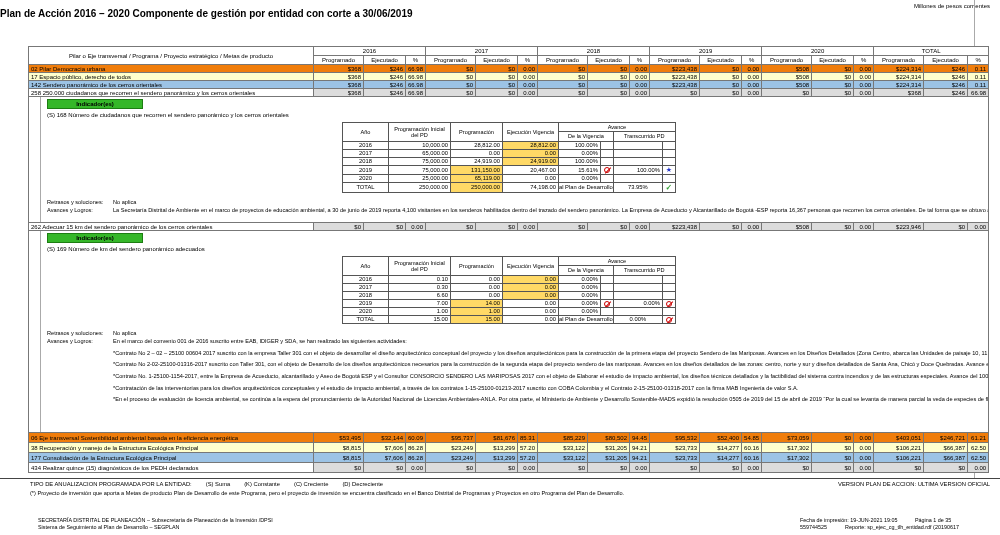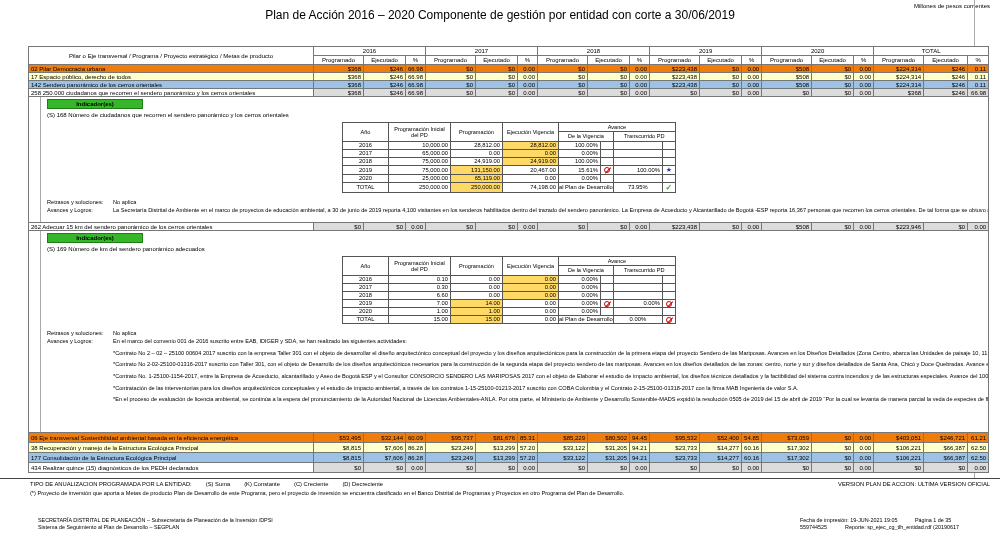--- a/index.html
+++ b/index.html
@@ -4,21 +4,21 @@
 <style>
   * { margin:0; padding:0; box-sizing:border-box; }
   html,body { background:#888; }
   #page {
     position:relative; width:1000px; height:535px; background:#ffffff;
     font-family:"Liberation Sans", sans-serif; color:#000; overflow:hidden;
   }
   
   .unit-note { position:absolute; top:3px; right:10px; font-size:6px; }
   .title { padding-top:5px; text-align:center; font-size:11px; font-weight:bold; }
-  .subtitle { margin-top:8px; text-align:center; font-size:12px; }
+  .subtitle { margin-top:8px; text-align:left; font-size:10px;font-weight:bold; }
   .entity { margin-top:3px; text-align:center; font-size:9px; }
   
   table.main {
     position:absolute; left:28px; top:46px; width:960px;
     border-collapse:collapse; table-layout:fixed; font-size:6px;
   }
   table.main th, table.main td { border:1px solid #777; overflow:hidden; white-space:nowrap; }
   table.main thead th { font-weight:normal; text-align:center; height:9px; background:#fff; }
   table.main td.lbl { text-align:left; padding-left:2px; height:8px; }
   table.main td.v { text-align:right; padding-right:2px; }

